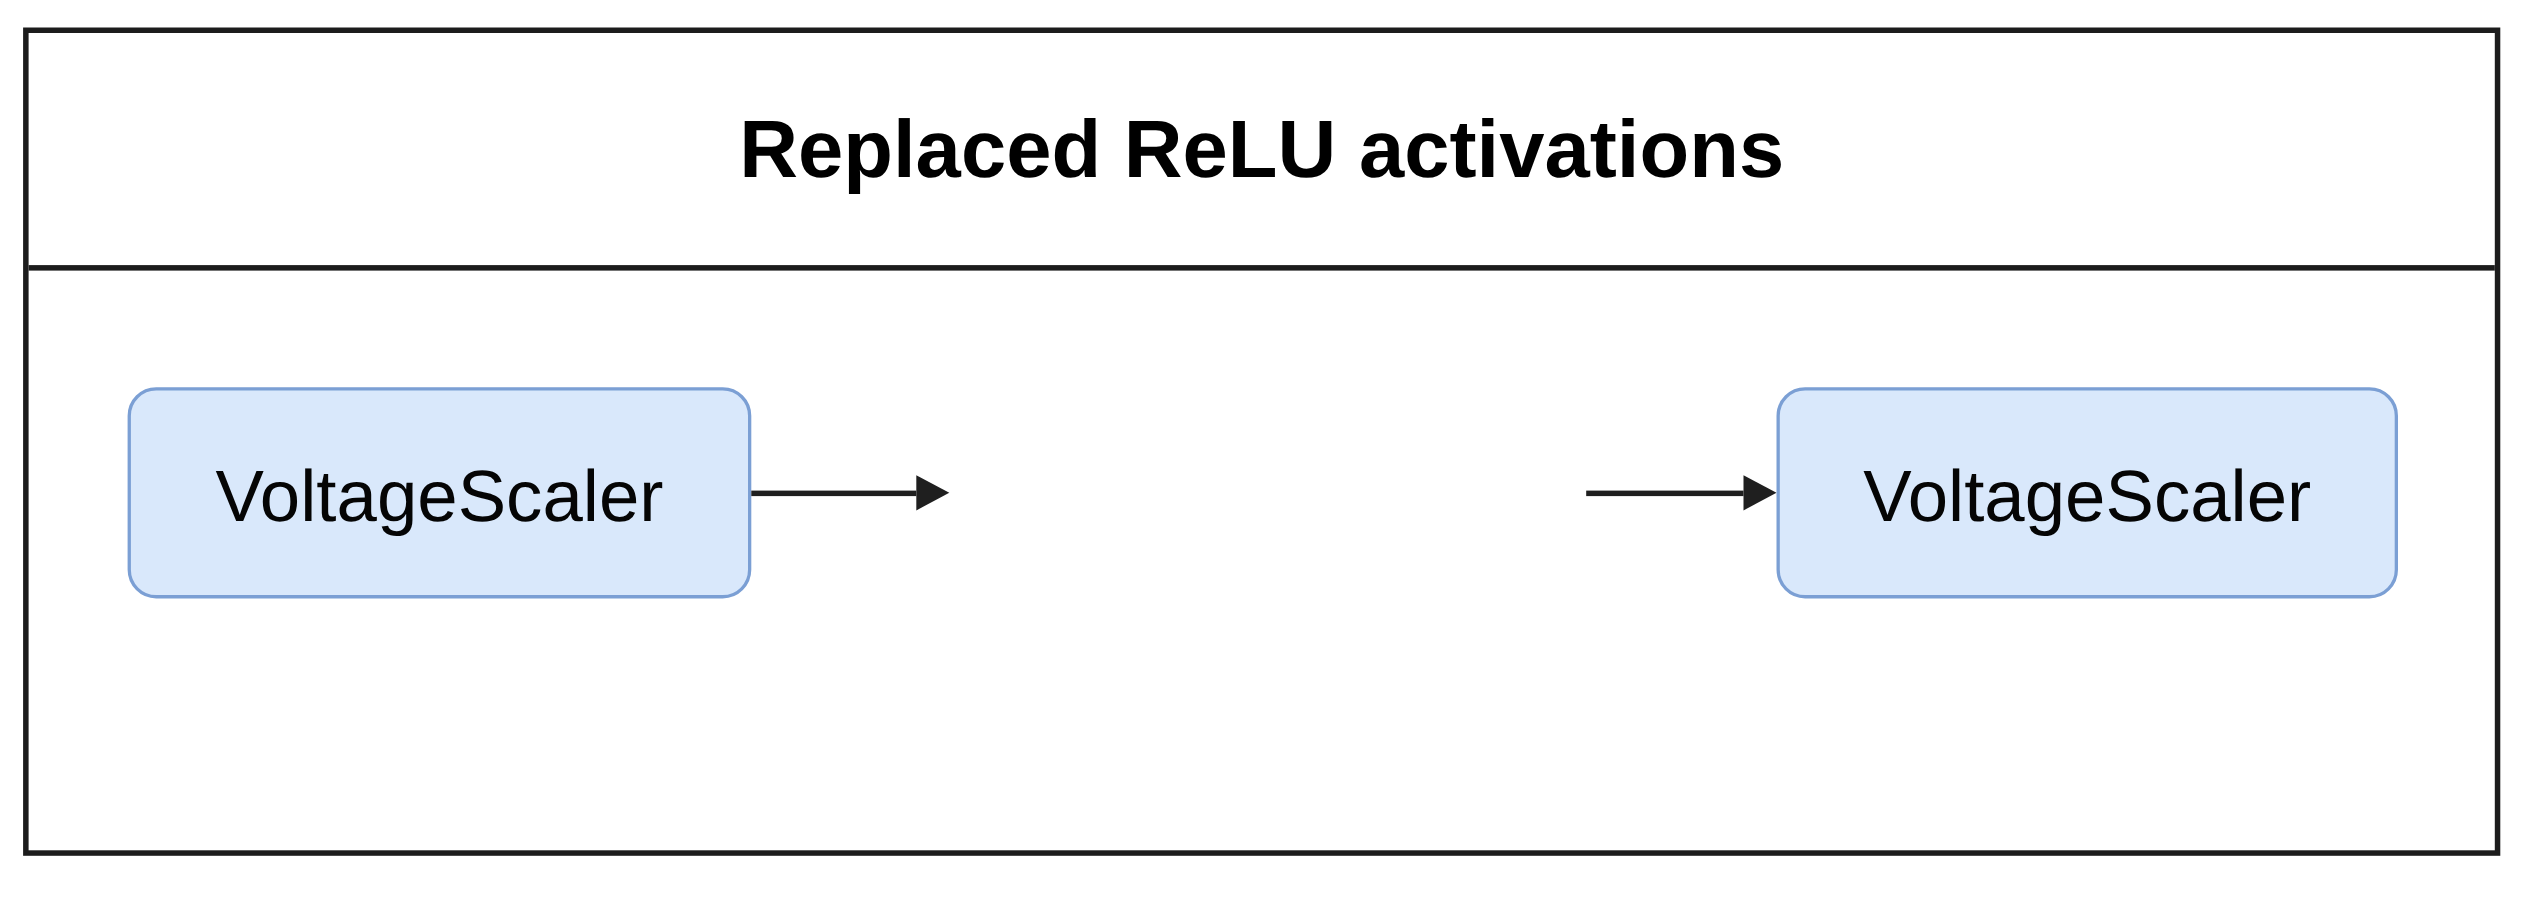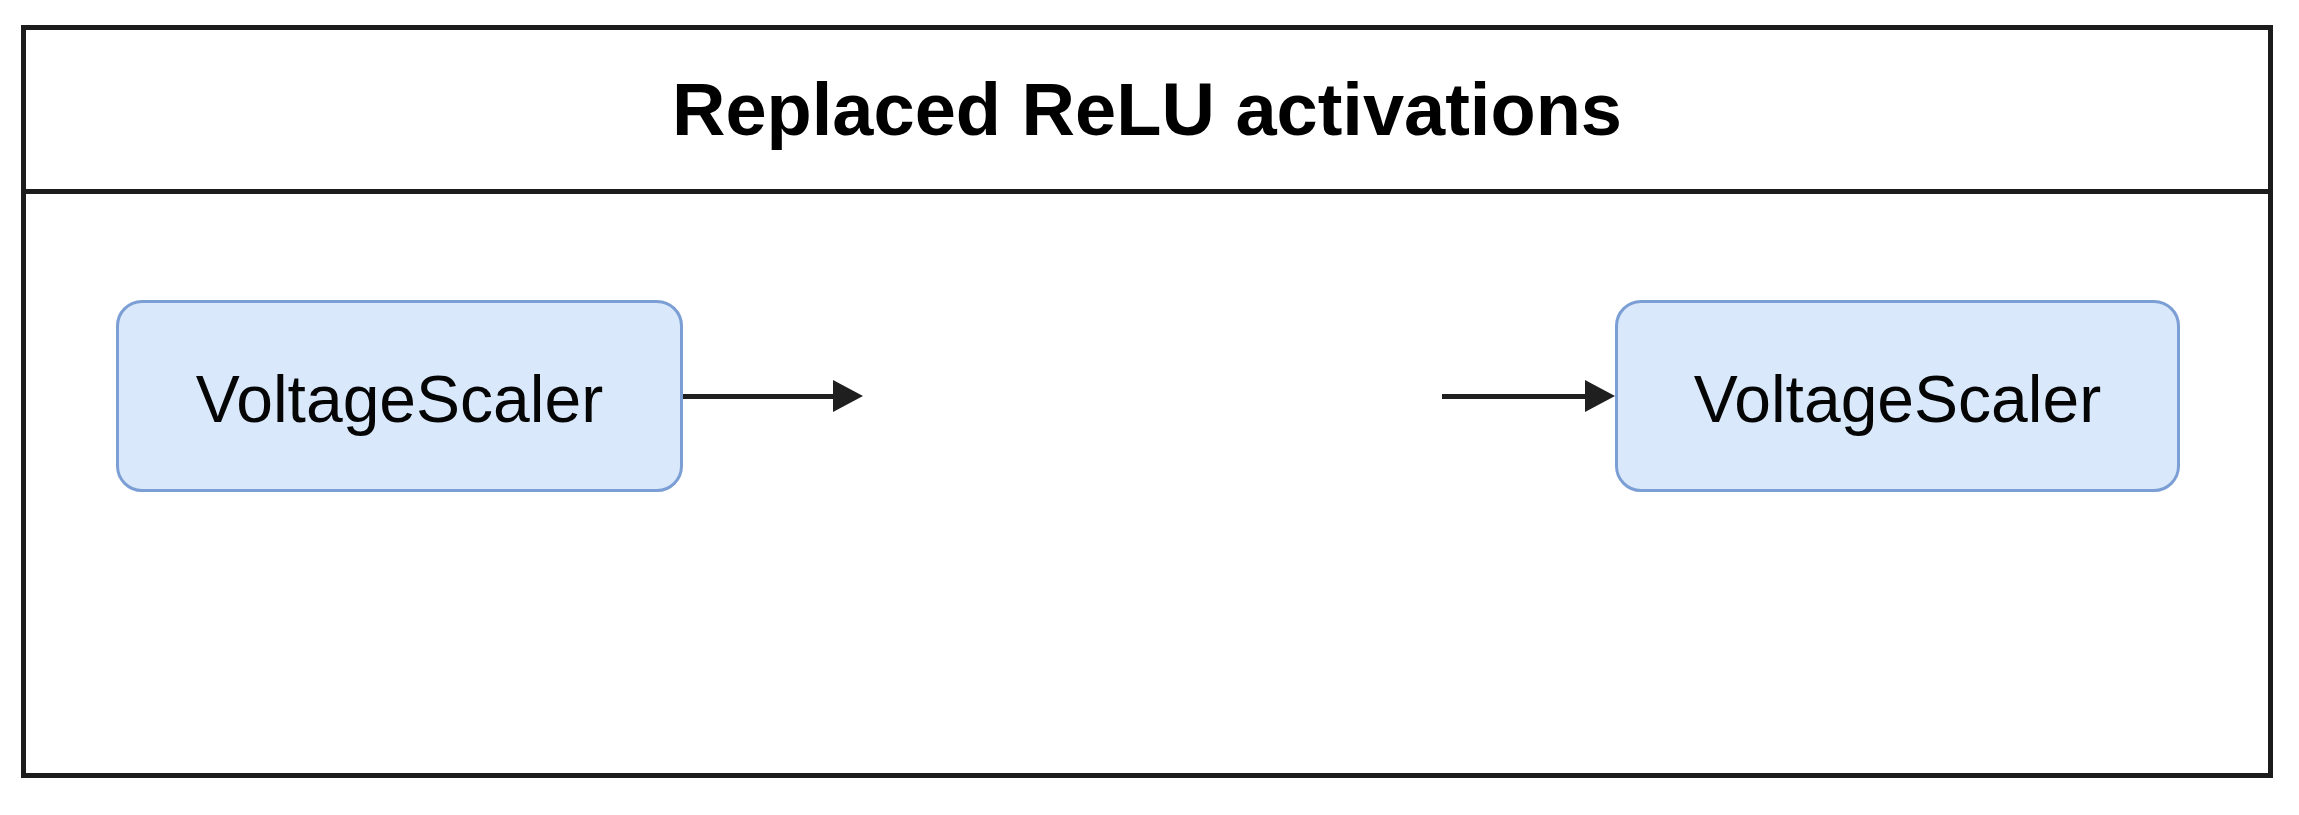--- a/index.html
+++ b/index.html
@@ -20,21 +20,21 @@
     left: 21px;
     top: 25px;
     width: 2252px;
     height: 753px;
     box-sizing: border-box;
     border: 5px solid #1c1c1c;
     background: #ffffff;
   }
   .title-band {
     box-sizing: border-box;
-    height: 164px;
+    height: 216px;
     border-bottom: 5px solid #1c1c1c;
     display: flex;
     align-items: center;
     justify-content: center;
   }
   .title-text {
     font-size: 74px;
     font-weight: 700;
     letter-spacing: 0px;
     color: #000000;

